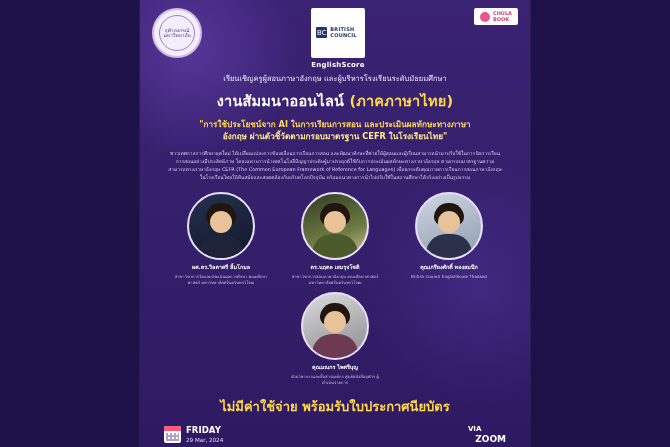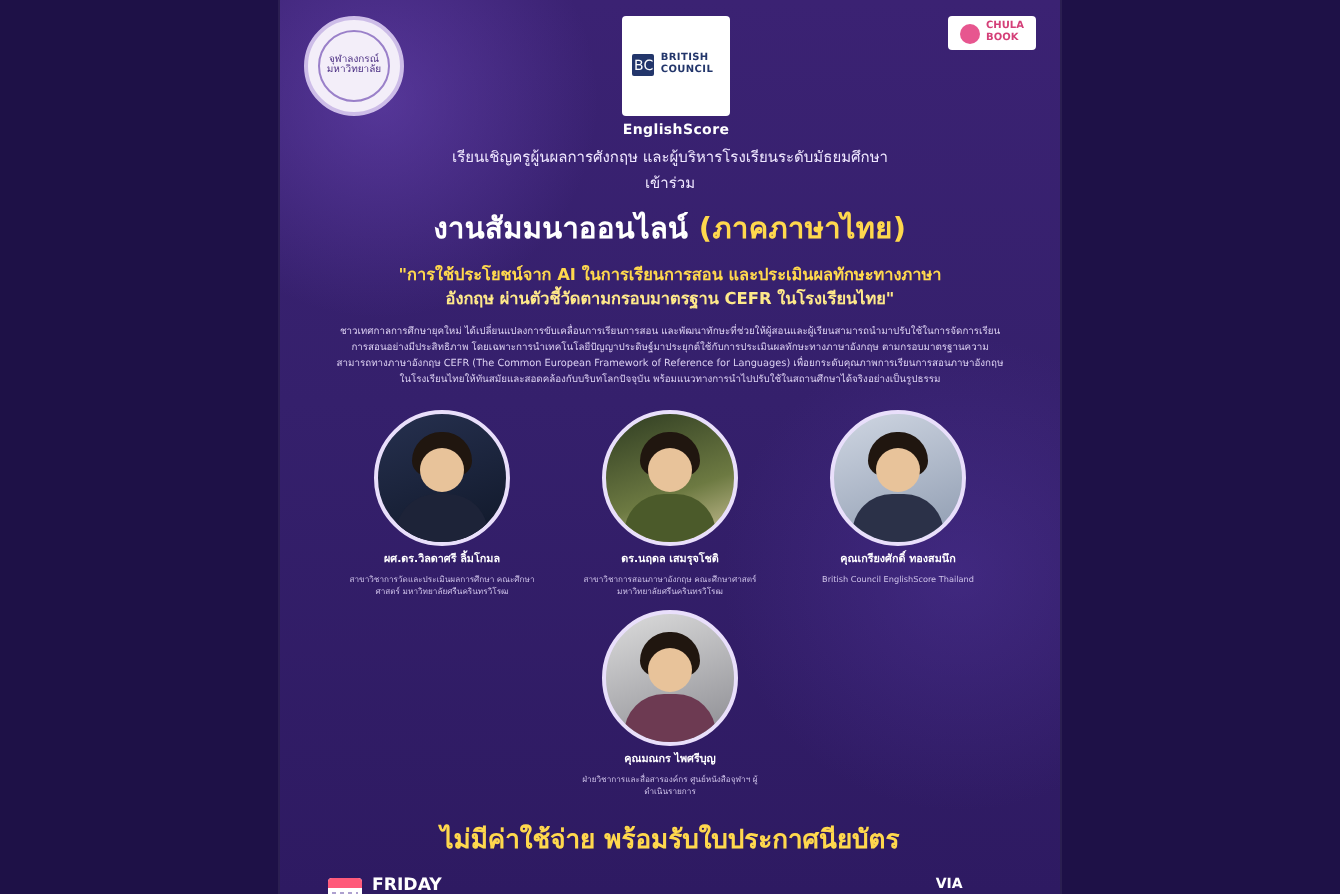--- a/index.html
+++ b/index.html
@@ -191,22 +191,21 @@
       <div class="chula">
         <span class="chula-dot"></span>
         <span class="chula-text">
           <span>CHULA</span><br>
           <span>BOOK</span>
         </span>
       </div>
     </div>
 
     <div class="head">
-      <div class="invite">เรียนเชิญครูผู้นผลการศังกฤษ และผู้บริหารโรงเรียนระดับมัธยมศึกษา</div>
-      <div class="join">เข้าร่วม</div>
+      <div class="invite">เรียนเชิญครูผู้สอนภาษาอังกฤษ และผู้บริหารโรงเรียนระดับมัธยมศึกษา</div>
       <div class="event-title">
         <span>งานสัมมนาออนไลน์ </span><span class="paren">(ภาคภาษาไทย)</span>
       </div>
       <div class="topic">
         <div>"การใช้ประโยชน์จาก AI ในการเรียนการสอน และประเมินผลทักษะทางภาษา</div>
         <div class="cefr">อังกฤษ ผ่านตัวชี้วัดตามกรอบมาตรฐาน CEFR ในโรงเรียนไทย"</div>
       </div>
       <div class="abstract">ชาวเทศกาลการศึกษายุคใหม่ ได้เปลี่ยนแปลงการขับเคลื่อนการเรียนการสอน และพัฒนาทักษะที่ช่วยให้ผู้สอนและผู้เรียนสามารถนำมาปรับใช้ในการจัดการเรียนการสอนอย่างมีประสิทธิภาพ โดยเฉพาะการนำเทคโนโลยีปัญญาประดิษฐ์มาประยุกต์ใช้กับการประเมินผลทักษะทางภาษาอังกฤษ ตามกรอบมาตรฐานความสามารถทางภาษาอังกฤษ CEFR (The Common European Framework of Reference for Languages) เพื่อยกระดับคุณภาพการเรียนการสอนภาษาอังกฤษในโรงเรียนไทยให้ทันสมัยและสอดคล้องกับบริบทโลกปัจจุบัน พร้อมแนวทางการนำไปปรับใช้ในสถานศึกษาได้จริงอย่างเป็นรูปธรรม</div>
     </div>
 

